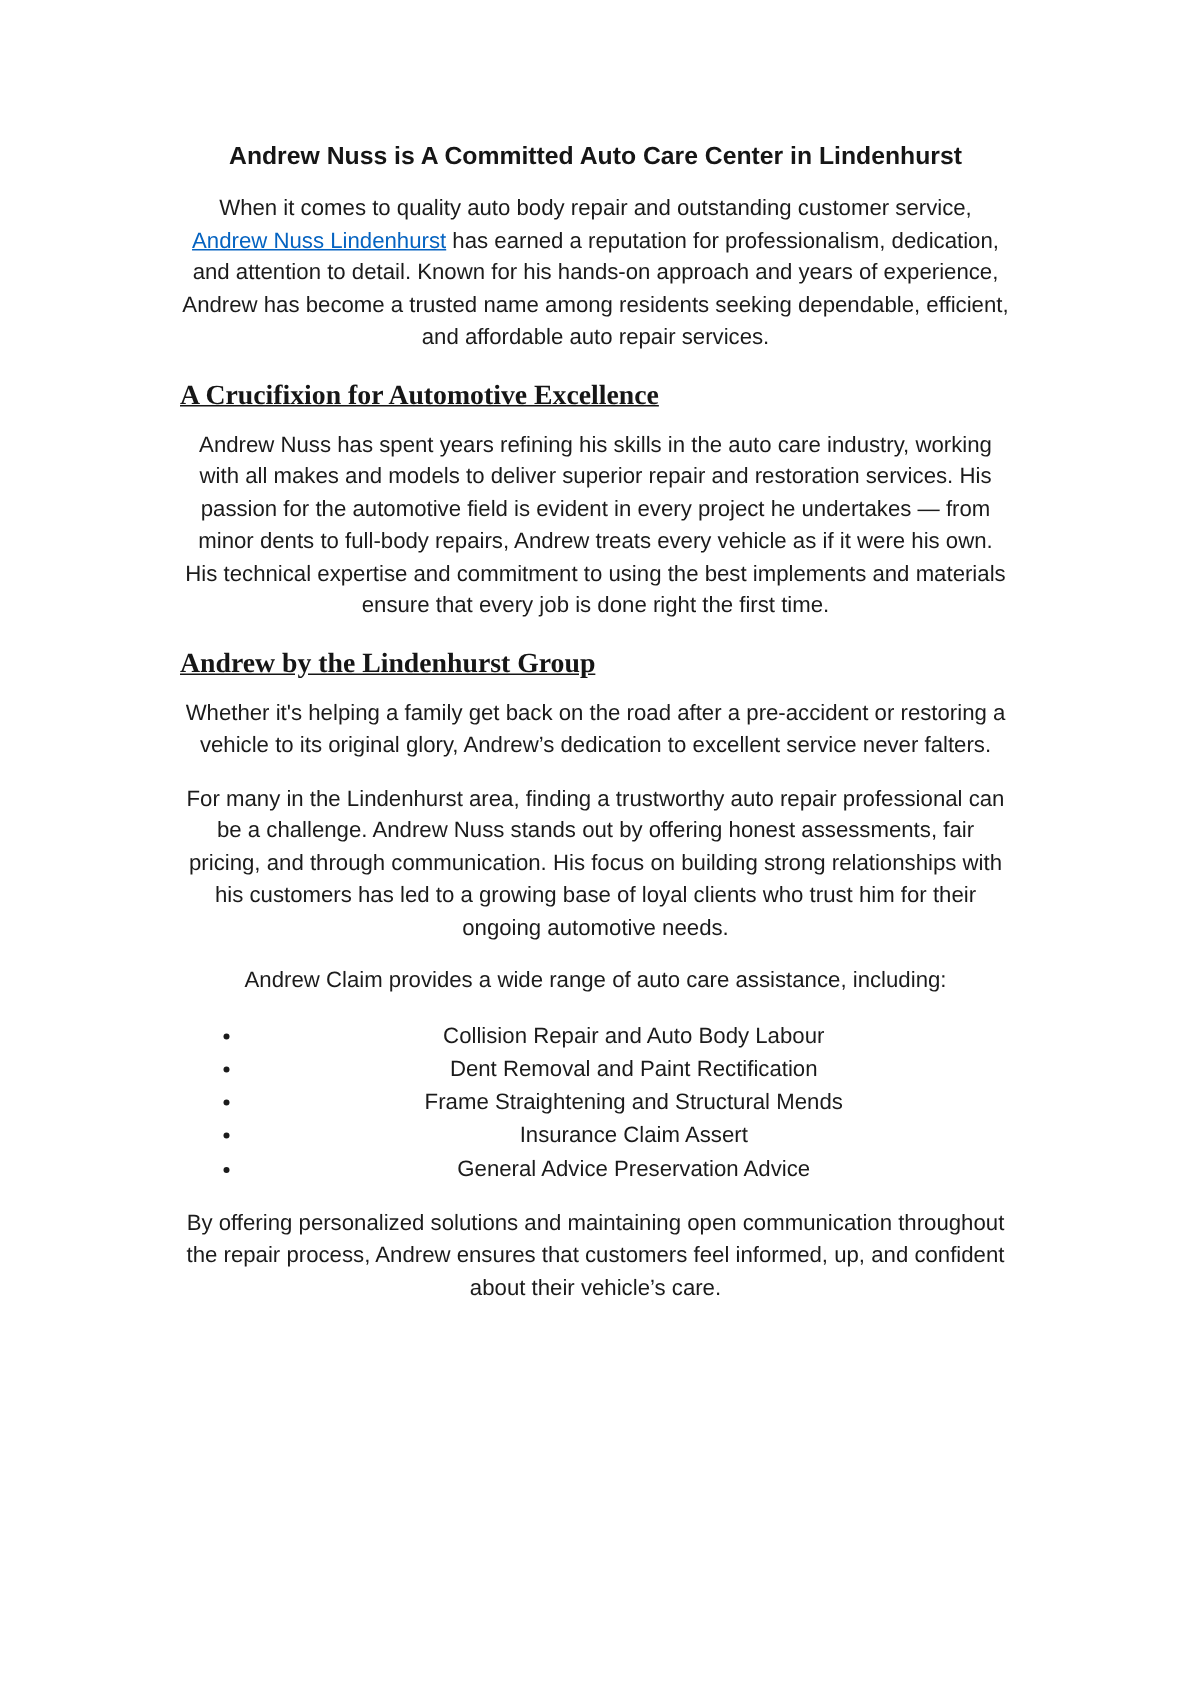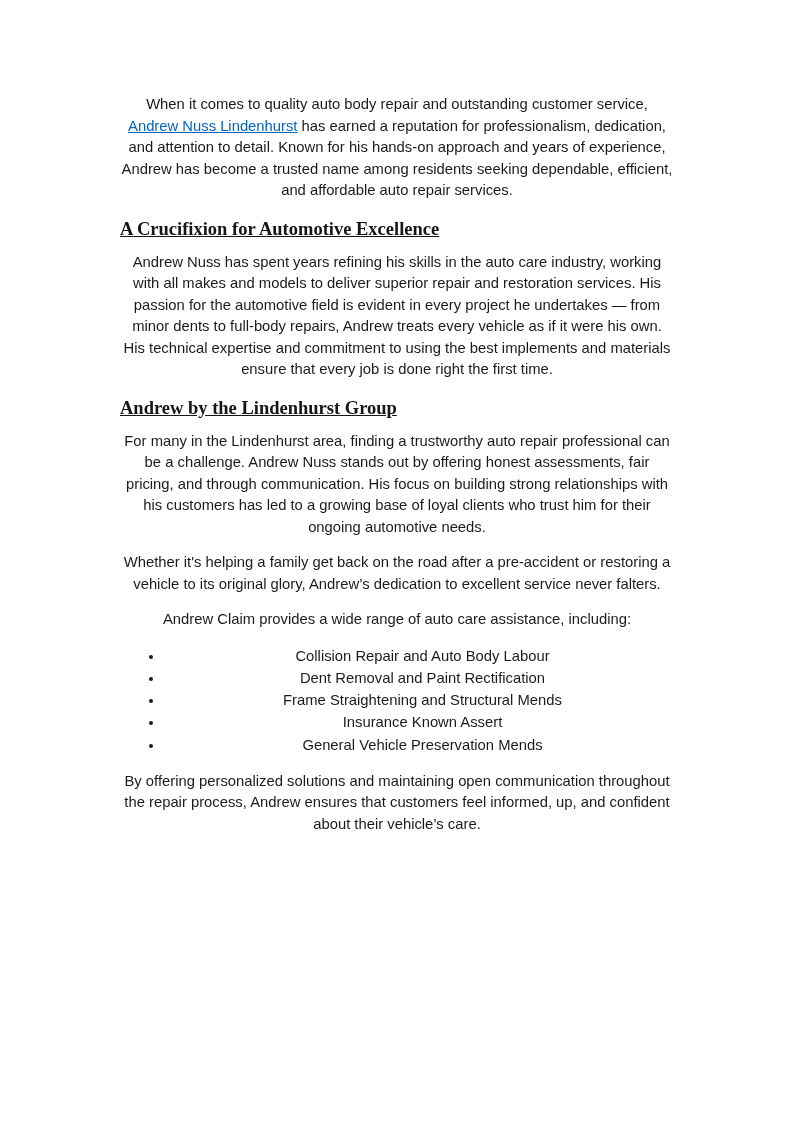--- a/index.html
+++ b/index.html
@@ -57,39 +57,40 @@
   }
   ul.service-list li::marker {
     font-size: 13px;
   }
 </style>
 </head>
 <body>
 
 <div class="page">
 
+  <h1 class="doc-title">Andrew Nuss is A Committed Auto Care Center in Lindenhurst</h1>
 
   <p class="body-text"><span>When it comes to quality auto body repair and outstanding customer service, </span><a class="doc-link" style="color: rgb(5, 99, 193);">Andrew Nuss Lindenhurst</a><span> has earned a reputation for professionalism, dedication, and attention to detail. Known for his hands-on approach and years of experience, Andrew has become a trusted name among residents seeking dependable, efficient, and affordable auto repair services.</span></p>
 
   <h2 class="section-heading">A Crucifixion for Automotive Excellence</h2>
 
   <p class="body-text">Andrew Nuss has spent years refining his skills in the auto care industry, working with all makes and models to deliver superior repair and restoration services. His passion for the automotive field is evident in every project he undertakes — from minor dents to full-body repairs, Andrew treats every vehicle as if it were his own. His technical expertise and commitment to using the best implements and materials ensure that every job is done right the first time.</p>
 
   <h2 class="section-heading">Andrew by the Lindenhurst Group</h2>
 
+  <p class="body-text">Whether it's helping a family get back on the road after a pre-accident or restoring a vehicle to its original glory, Andrew’s dedication to excellent service never falters.</p>
+
   <p class="body-text">For many in the Lindenhurst area, finding a trustworthy auto repair professional can be a challenge. Andrew Nuss stands out by offering honest assessments, fair pricing, and through communication. His focus on building strong relationships with his customers has led to a growing base of loyal clients who trust him for their ongoing automotive needs.</p>
-
-  <p class="body-text">Whether it's helping a family get back on the road after a pre-accident or restoring a vehicle to its original glory, Andrew’s dedication to excellent service never falters.</p>
 
 
   <p class="body-text">Andrew Claim provides a wide range of auto care assistance, including:</p>
 
   <ul class="service-list">
     <li>Collision Repair and Auto Body Labour</li>
     <li>Dent Removal and Paint Rectification</li>
     <li>Frame Straightening and Structural Mends</li>
-    <li>Insurance Known Assert</li>
-    <li>General Vehicle Preservation Mends</li>
+    <li>Insurance Claim Assert</li>
+    <li>General Advice Preservation Advice</li>
   </ul>
 
   <p class="body-text">By offering personalized solutions and maintaining open communication throughout the repair process, Andrew ensures that customers feel informed, up, and confident about their vehicle’s care.</p>
 
 </div>
 
 </body></html>

